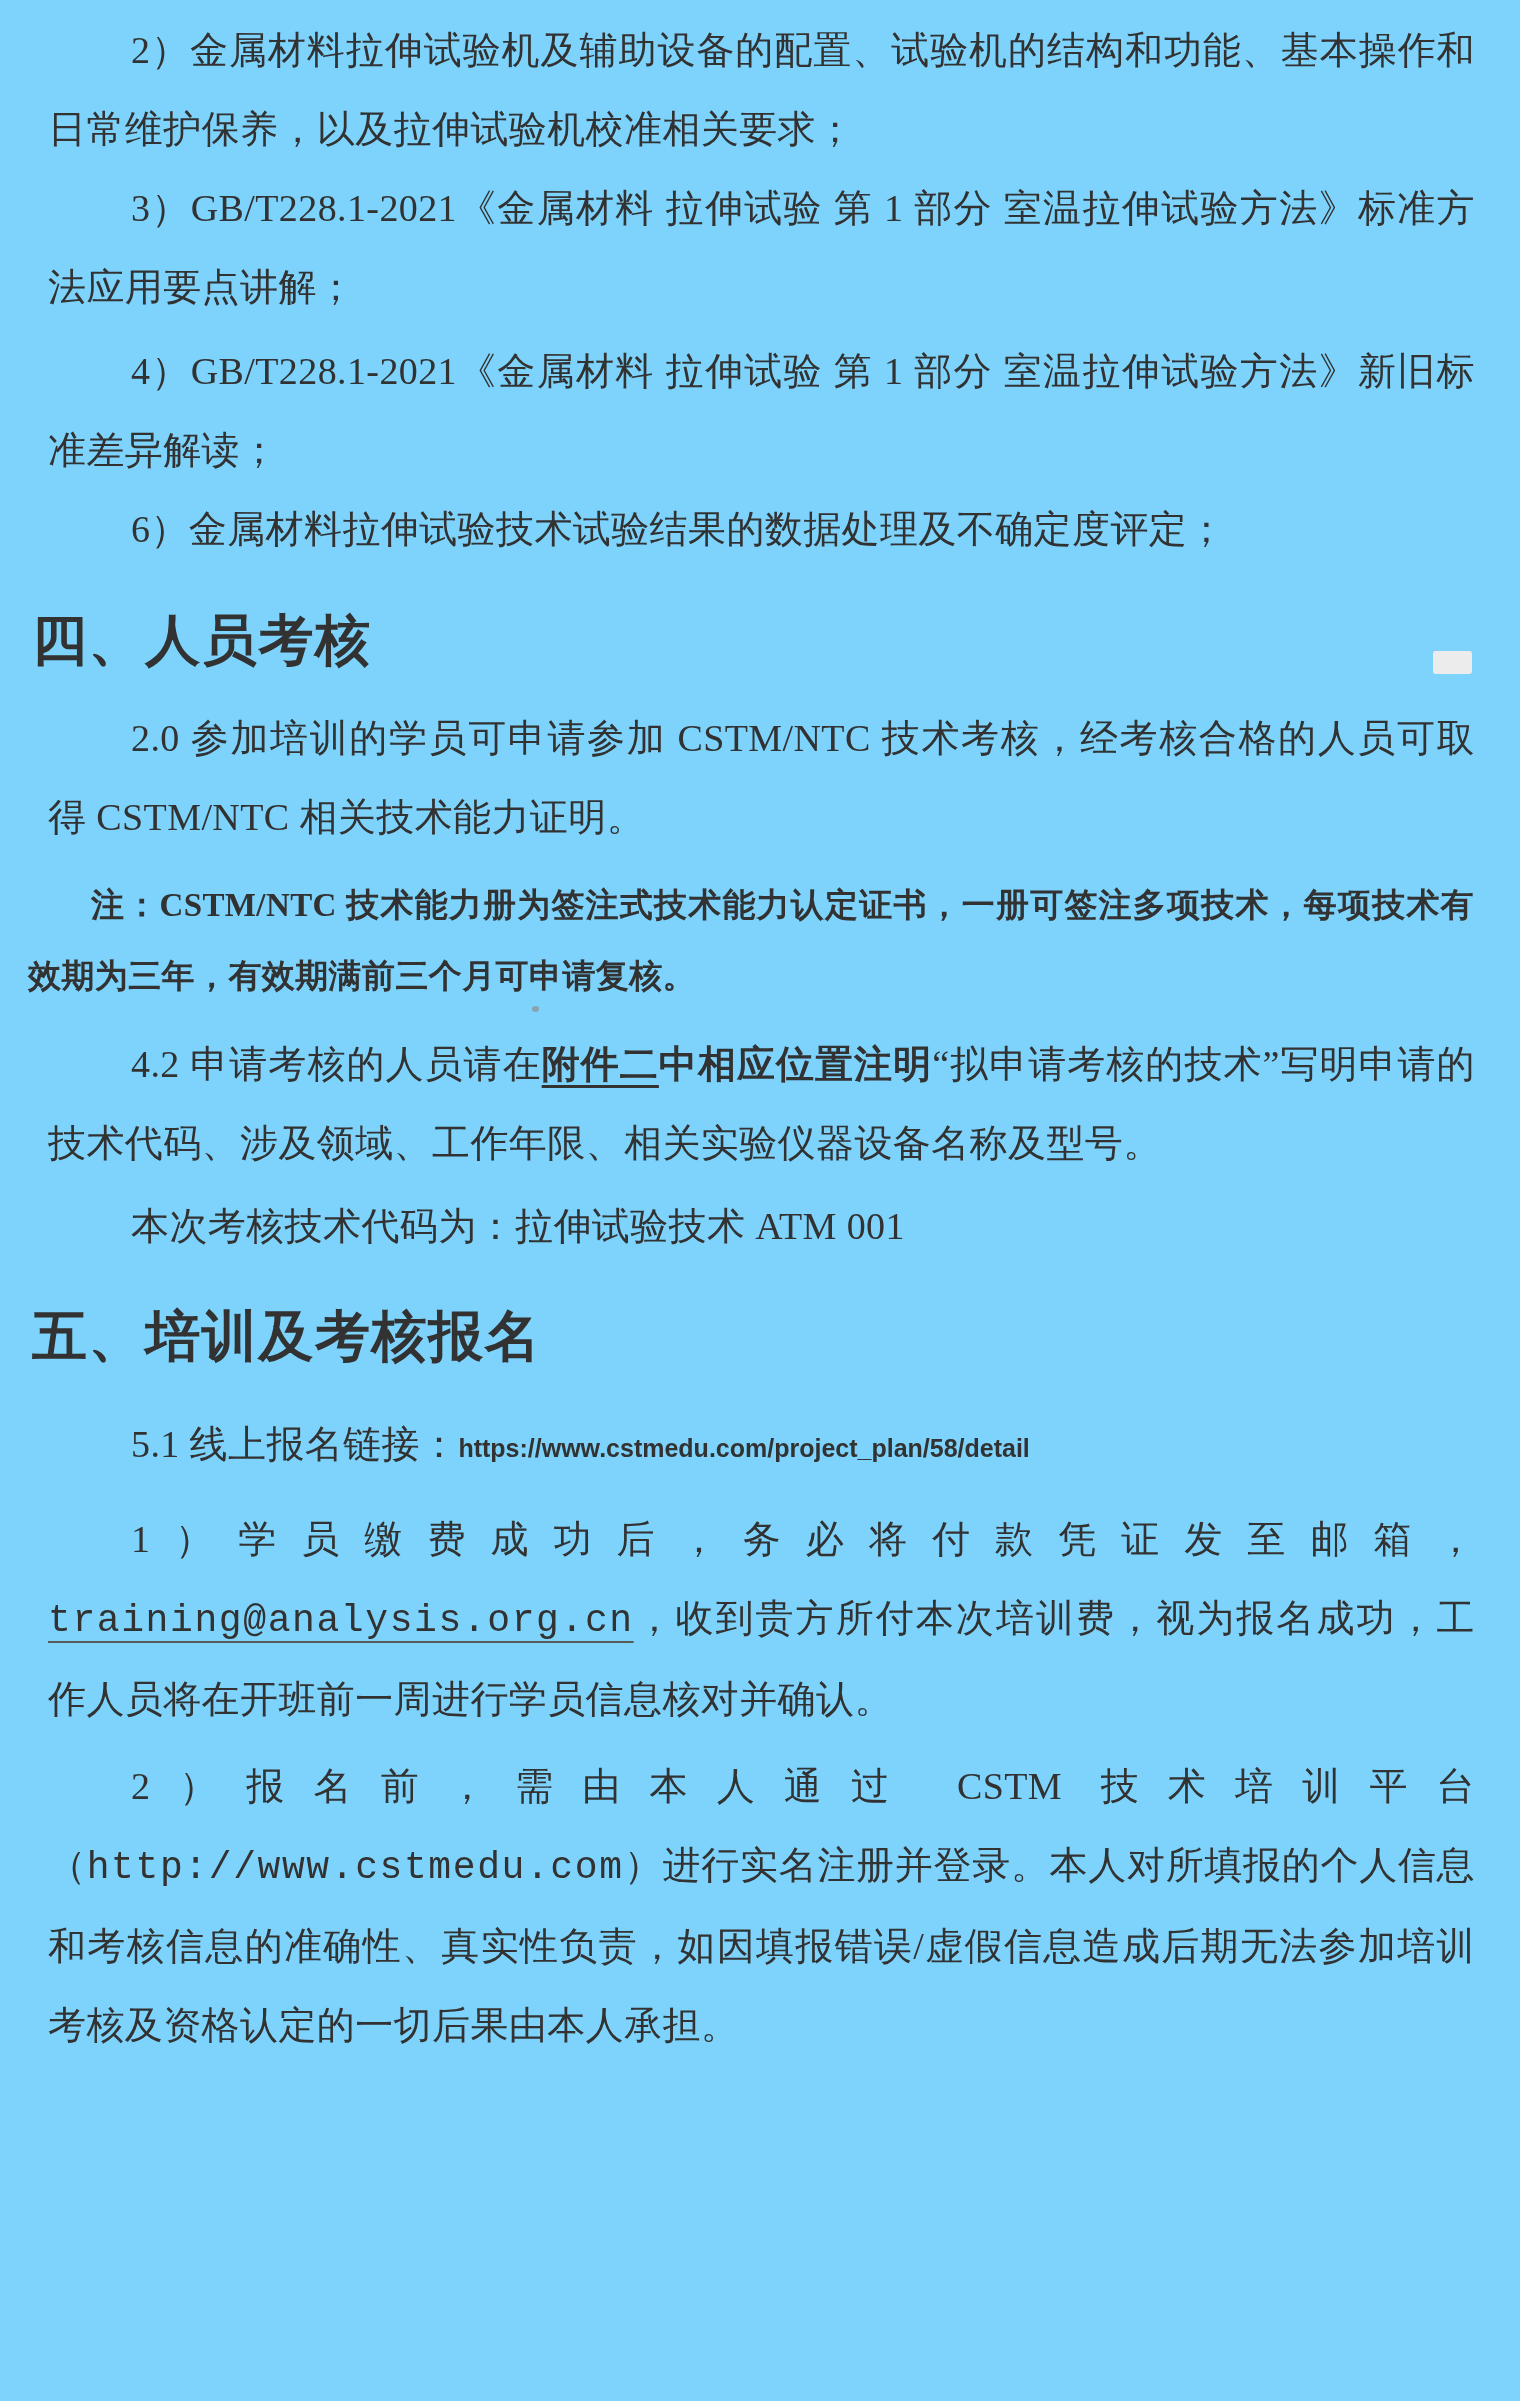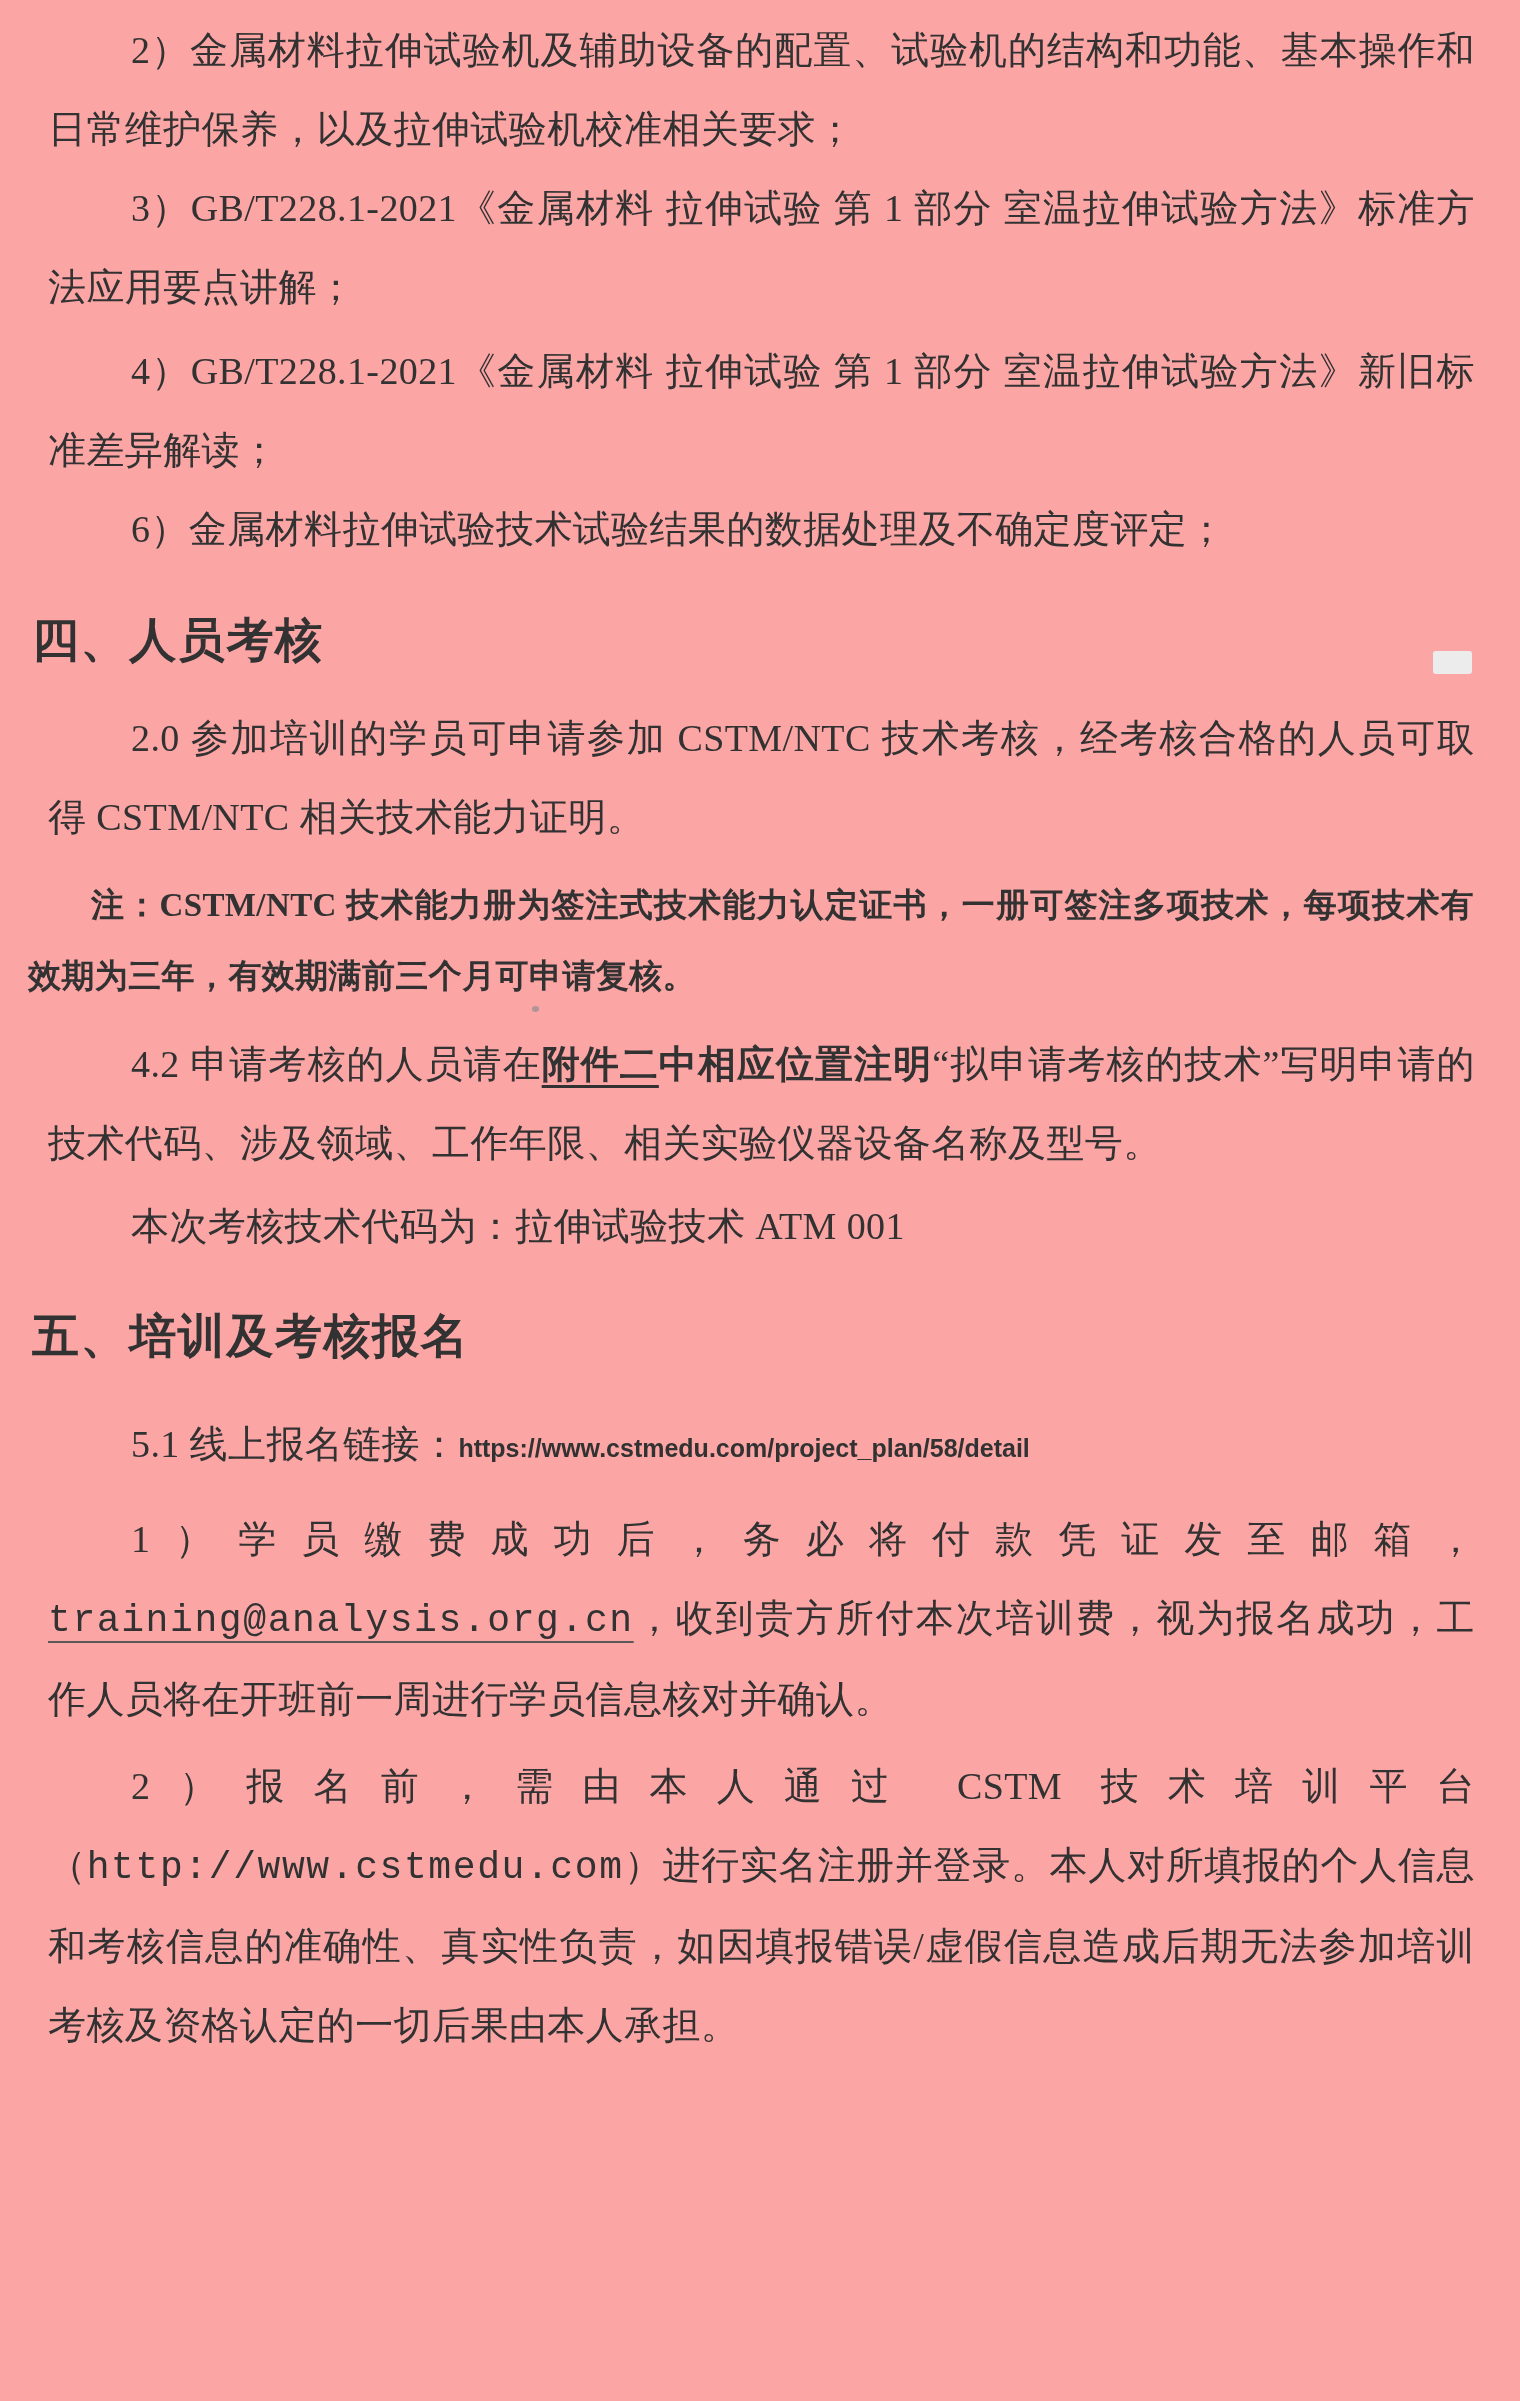--- a/index.html
+++ b/index.html
@@ -1,40 +1,40 @@
 <!DOCTYPE html>
 <html style="font-size:13px"><head>
 <meta charset="utf-8">
 <style>
   html, body { margin: 0; padding: 0; background: #9a9a9a; }
   .page {
     position: relative;
     width: 1520px;
     height: 2401px;
     margin: 0 auto;
-    background: #fca5a5;
+    background: #7dd3fc;
     color: #323232;
     font-family: "Liberation Serif", "DejaVu Serif", serif;
     overflow: hidden;
   }
   .content {
     padding: 10.5px 45px 0 48px;
   }
   .para {
     margin: 0;
     font-size: 38px;
     line-height: 79px;
     text-align: justify;
     letter-spacing: 0.4px;
   }
   .indent { text-indent: 83px; }
   .bold { font-weight: bold; }
   .heading {
     margin: 0 0 0 -16px;
-    font-size: 47px;
+    font-size: 55px;
     line-height: 89px;
     font-weight: bold;
     text-align: left;
     letter-spacing: 1.6px;
   }
   .note {
     font-size: 33px;
     line-height: 71px;
     font-weight: bold;
     margin-left: -20px;

